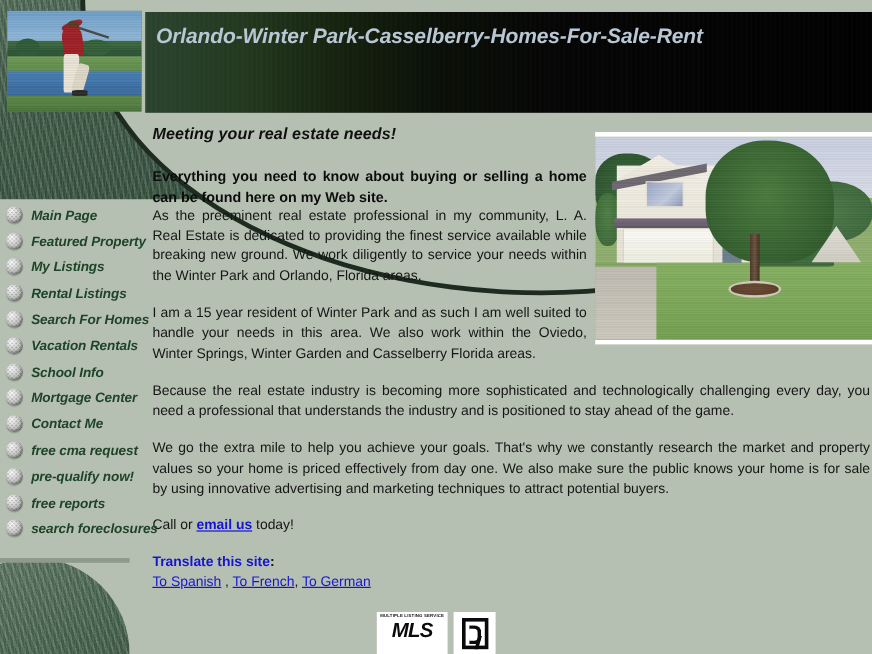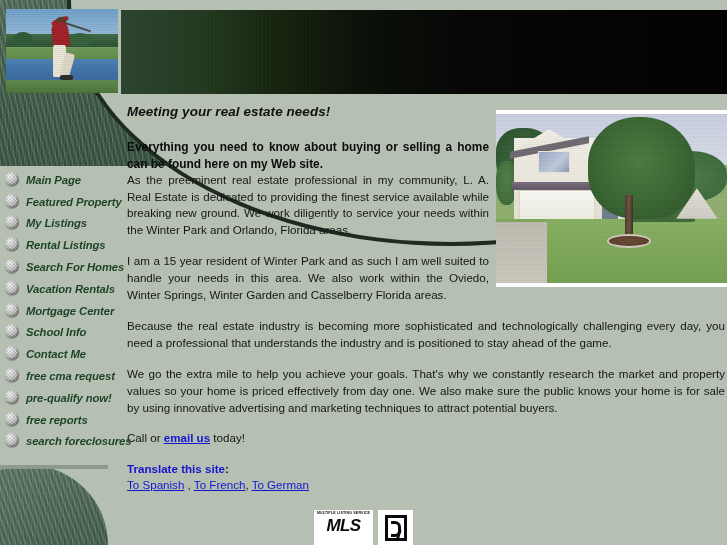--- a/index.html
+++ b/index.html
@@ -385,20 +385,21 @@
 </head>
 <body>
 
 <div id="page">
 
   <div class="green-panel"></div>
   <div class="curve-cut-shadow"></div>
   <div class="curve-cut"></div>
 
   <div class="banner"></div>
+  <div class="banner-title">Orlando-Winter Park-Casselberry-Homes-For-Sale-Rent</div>
 
   <div class="golfer">
     <div class="g-sky"></div>
     <div class="g-trees"></div>
     <div class="g-tree-a"></div>
     <div class="g-tree-b"></div>
     <div class="g-fair"></div>
     <div class="g-water"></div>
     <div class="g-bank"></div>
     <div class="g-club"></div>
@@ -433,25 +434,25 @@
     <div class="nav-item">
       <span class="ball"></span>
       <span class="nav-label">Search For Homes</span>
     </div>
     <div class="nav-item">
       <span class="ball"></span>
       <span class="nav-label">Vacation Rentals</span>
     </div>
     <div class="nav-item">
       <span class="ball"></span>
+      <span class="nav-label">School Info</span>
+    </div>
+    <div class="nav-item">
+      <span class="ball"></span>
       <span class="nav-label">Mortgage Center</span>
-    </div>
-    <div class="nav-item">
-      <span class="ball"></span>
-      <span class="nav-label">School Info</span>
     </div>
     <div class="nav-item">
       <span class="ball"></span>
       <span class="nav-label">Contact Me</span>
     </div>
     <div class="nav-item">
       <span class="ball"></span>
       <span class="nav-label">free cma request</span>
     </div>
     <div class="nav-item">

